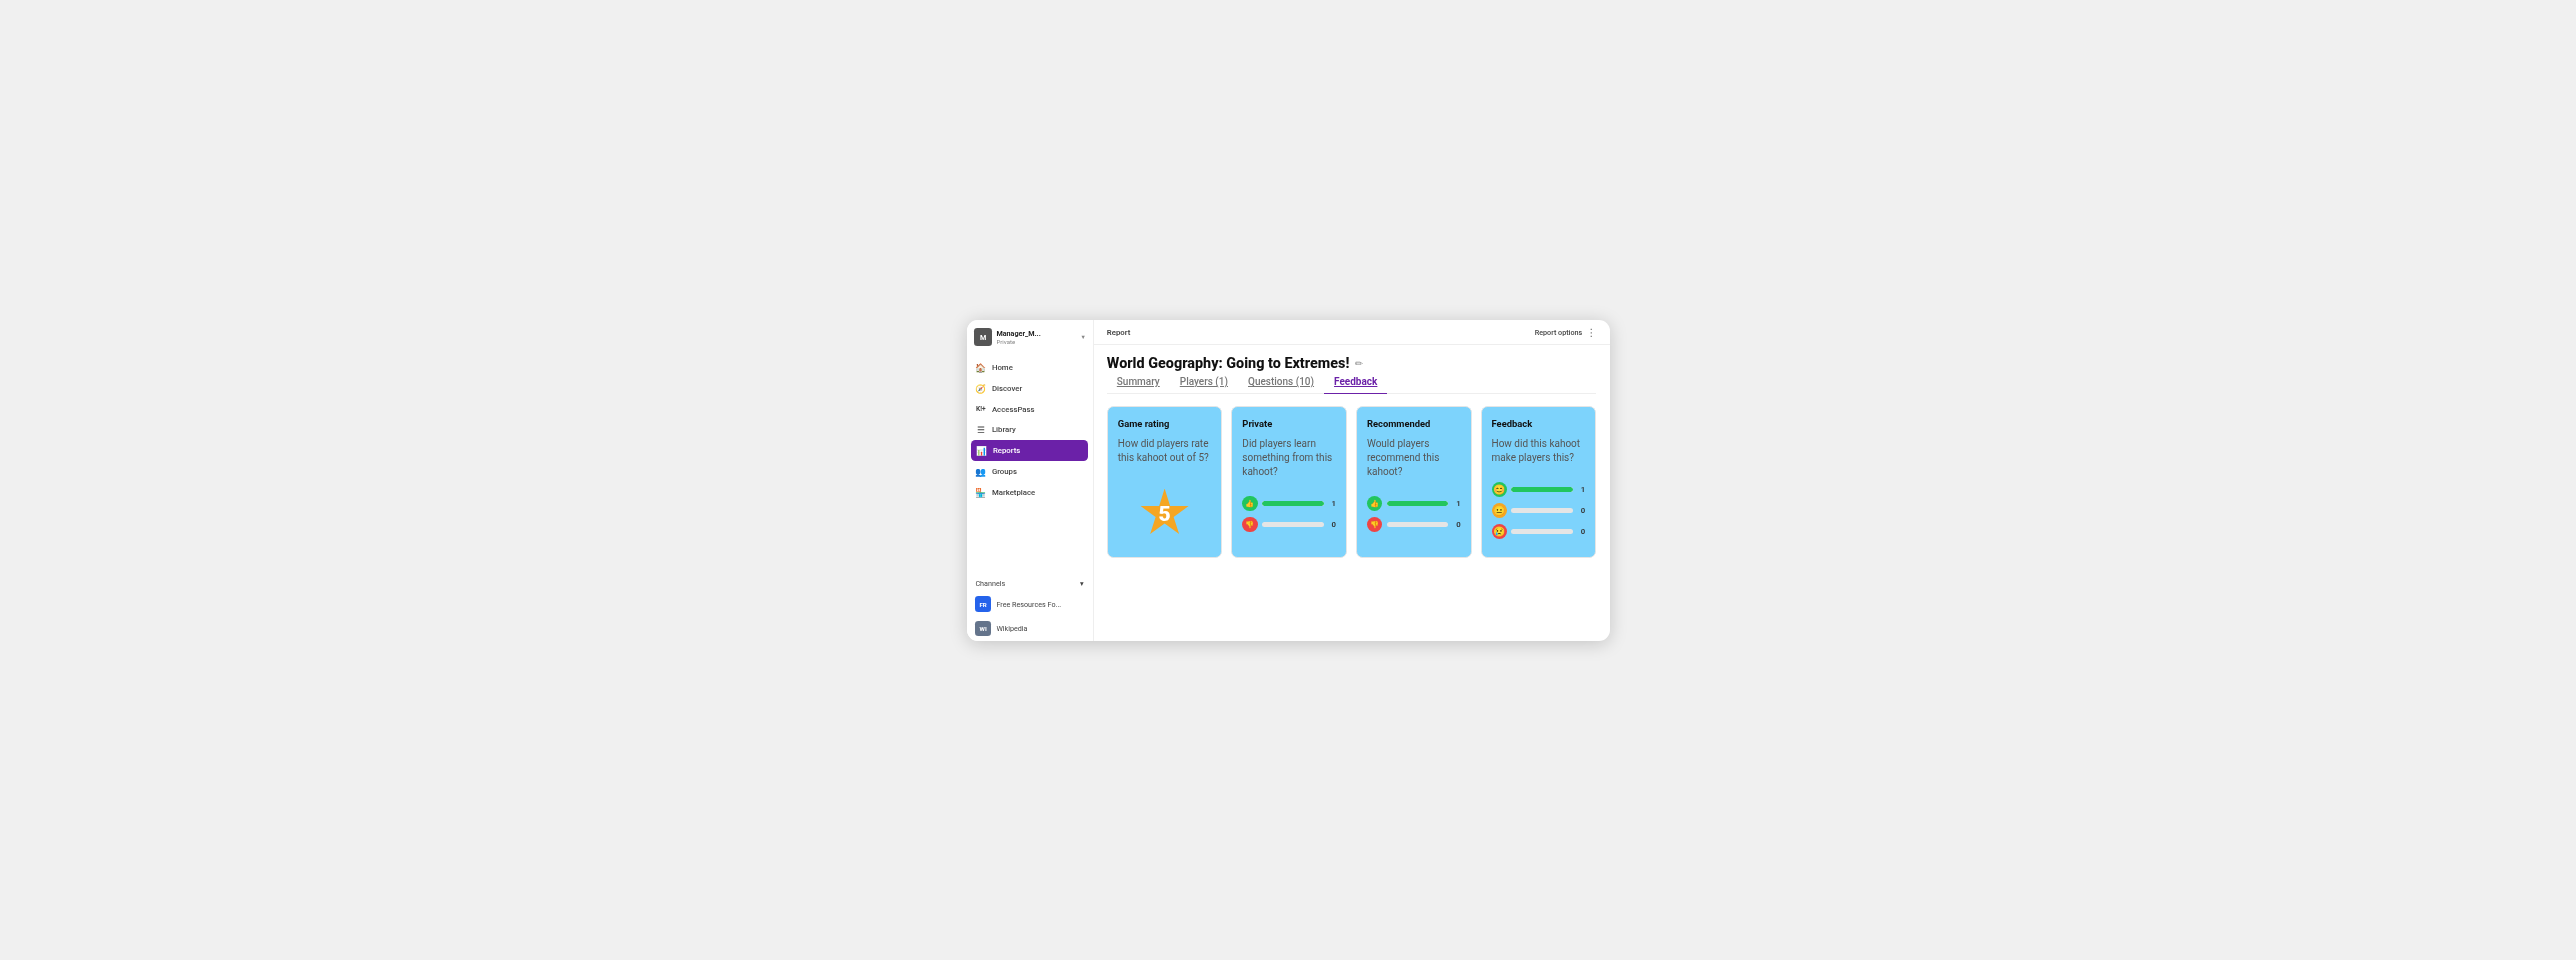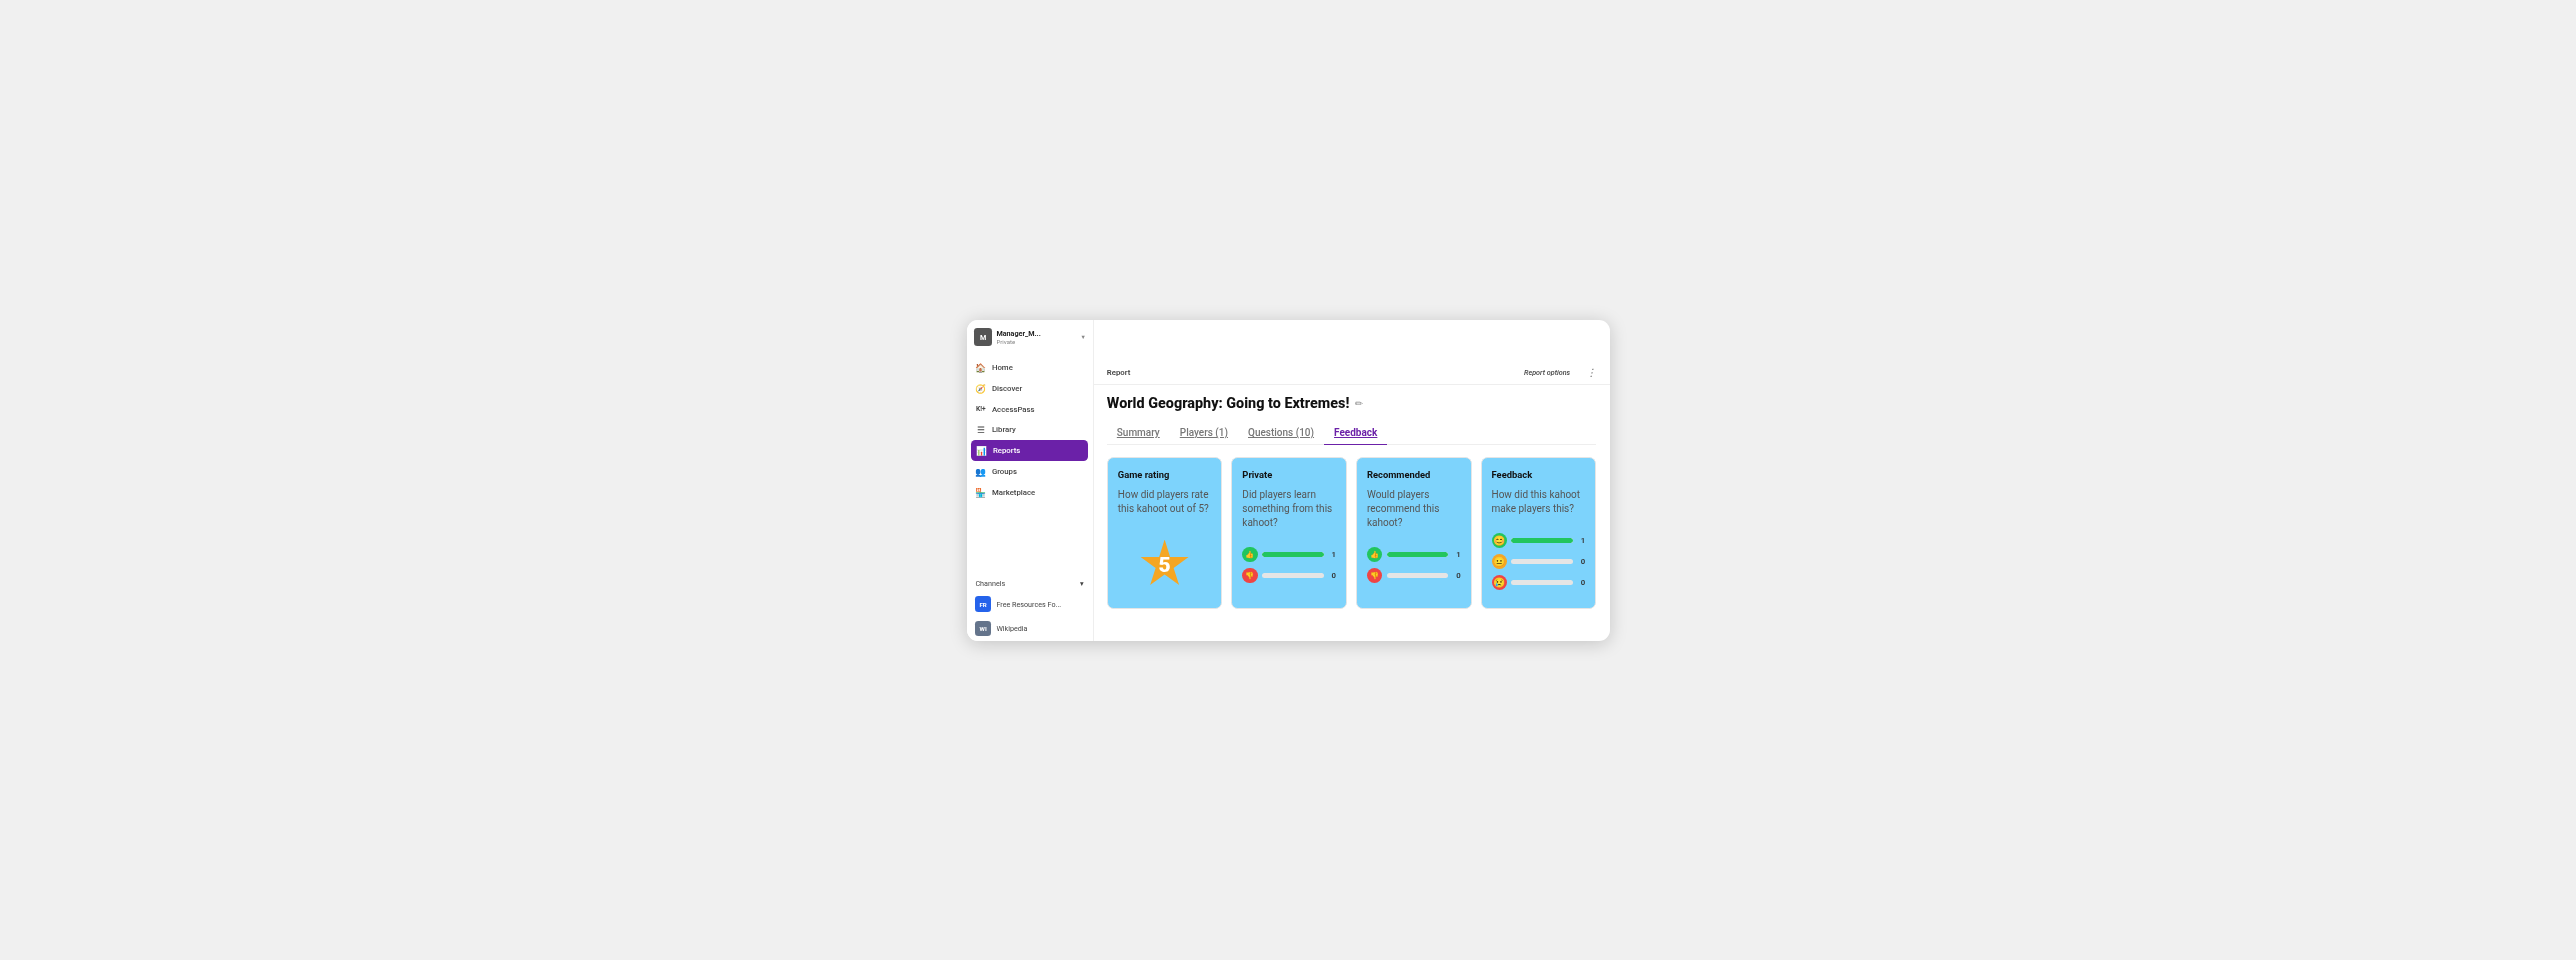--- a/index.html
+++ b/index.html
@@ -133,32 +133,30 @@
       display: flex;
       flex-direction: column;
       overflow: hidden;
     }
     .main-header {
       display: flex;
       align-items: center;
       justify-content: space-between;
       padding: 7.8px 13.3px 5.5px 13.3px;
       border-bottom: 0.6px solid #eee;
-      margin-top: 40px;
     }
     .main-header-title {
       font-size: 7.8px;
       font-weight: 600;
       color: #444;
     }
     .header-right {
       display: flex;
       align-items: center;
-      gap: 16px;
-      font-style: italic;
+      gap: 4px;
     }
     .report-options-btn {
       font-size: 7.2px;
       font-weight: 500;
       color: #444;
       cursor: pointer;
     }
     .kebab-icon {
       font-size: 10px;
       color: #666;
@@ -166,21 +164,20 @@
     }
     .main-body {
       flex: 1;
       overflow-y: auto;
       padding: 10px 13.3px 10px 13.3px;
     }
     .quiz-title-row {
       display: flex;
       align-items: center;
       gap: 5.5px;
-      margin-bottom: 11px;
     }
     .quiz-title {
       font-size: 14.4px;
       font-weight: 800;
       color: #111;
     }
     .edit-icon {
       font-size: 10px;
       color: #888;
       cursor: pointer;

